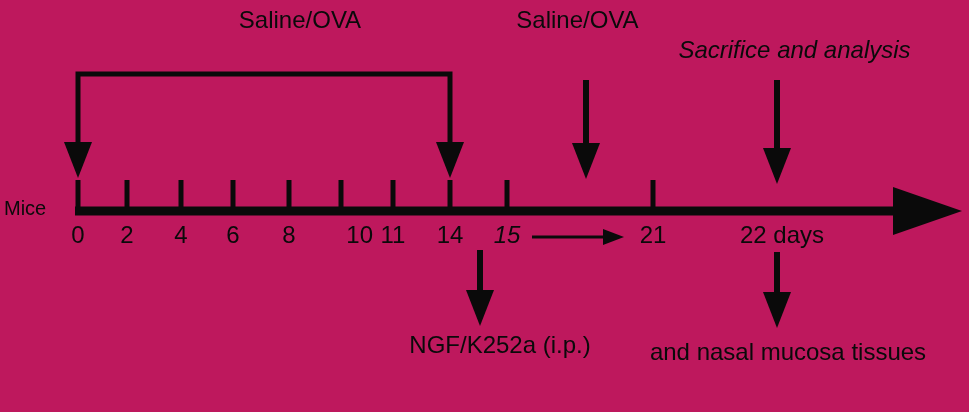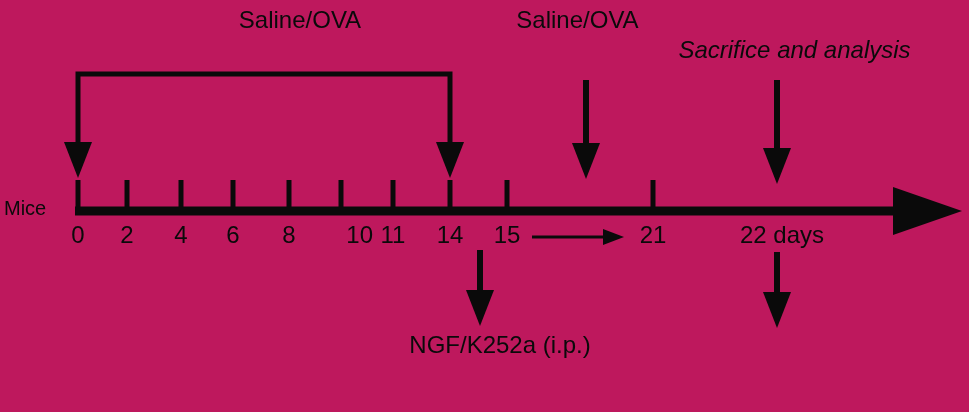--- a/index.html
+++ b/index.html
@@ -116,23 +116,24 @@
   <div class="label mice">Mice</div>
 
   <span class="tick-num" style="left:46px;">0</span>
   <span class="tick-num" style="left:95px;">2</span>
   <span class="tick-num" style="left:149px;">4</span>
   <span class="tick-num" style="left:201px;">6</span>
   <span class="tick-num" style="left:257px;">8</span>
   <span class="tick-num" style="left:309px;text-align:right;">10</span>
   <span class="tick-num" style="left:361px;">11</span>
   <span class="tick-num" style="left:418px;">14</span>
-  <span class="tick-num" style="left:475px;">15</span>
+  <span class="tick-num" style="left:475px;font-style:italic;">15</span>
   <span class="tick-num" style="left:621px;">21</span>
 
   <div class="label" style="left:722px; top:221px; width:120px;">22 days</div>
 
   <div class="label" style="left:380px; top:331px; width:240px;">NGF/K252a (i.p.)</div>
 
   <div class="label" style="left:638px; top:338px; width:300px;">
+    <span class="line">and nasal mucosa tissues</span>
   </div>
 
 </div>
 
 </body></html>

